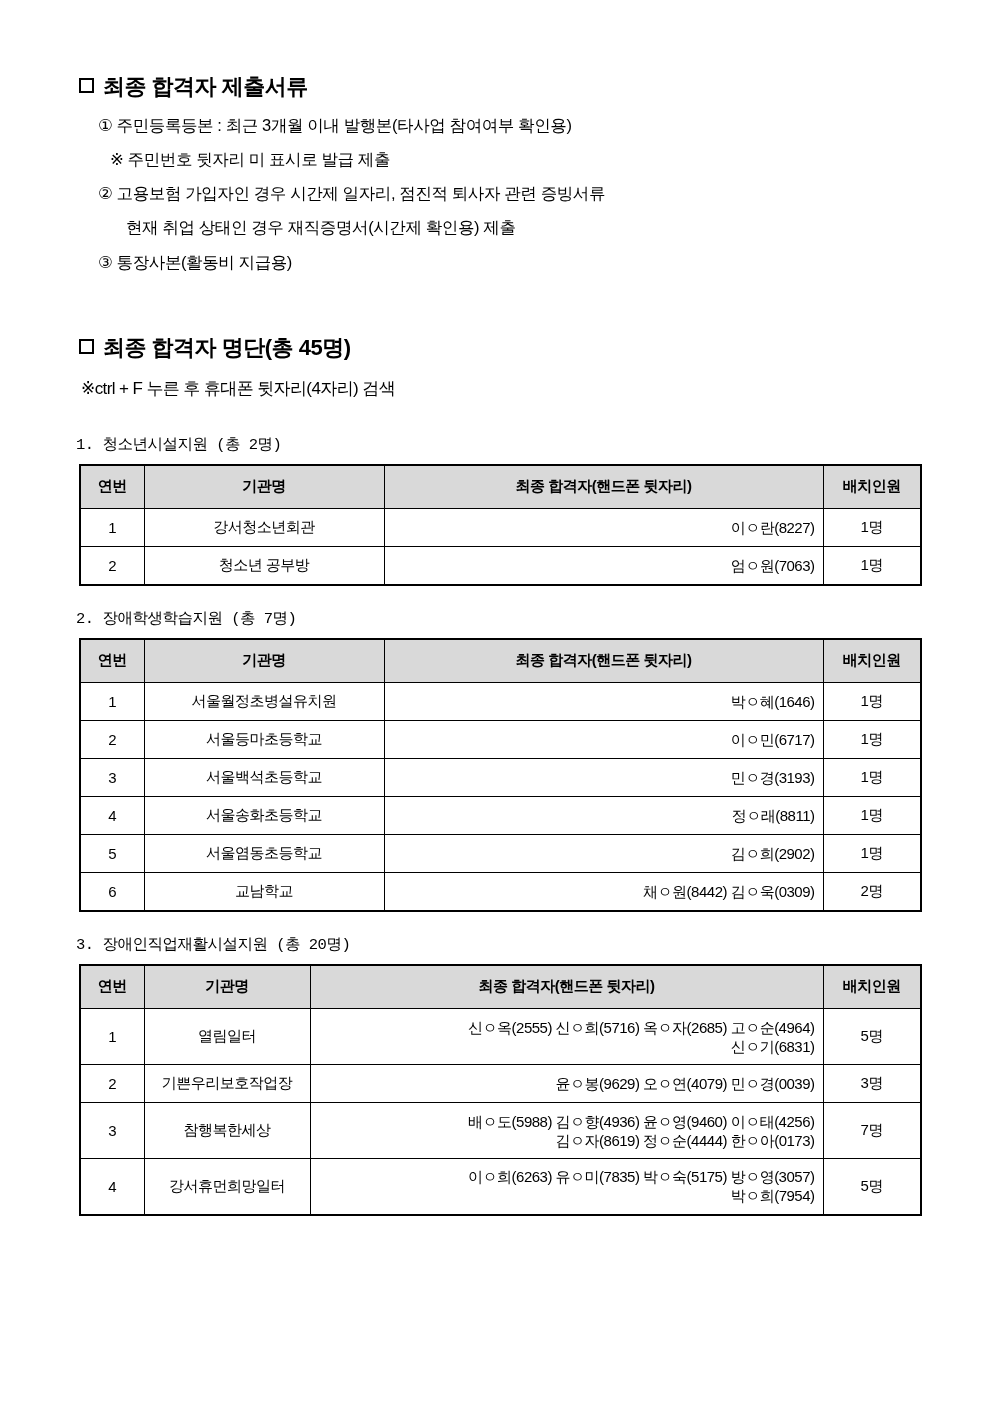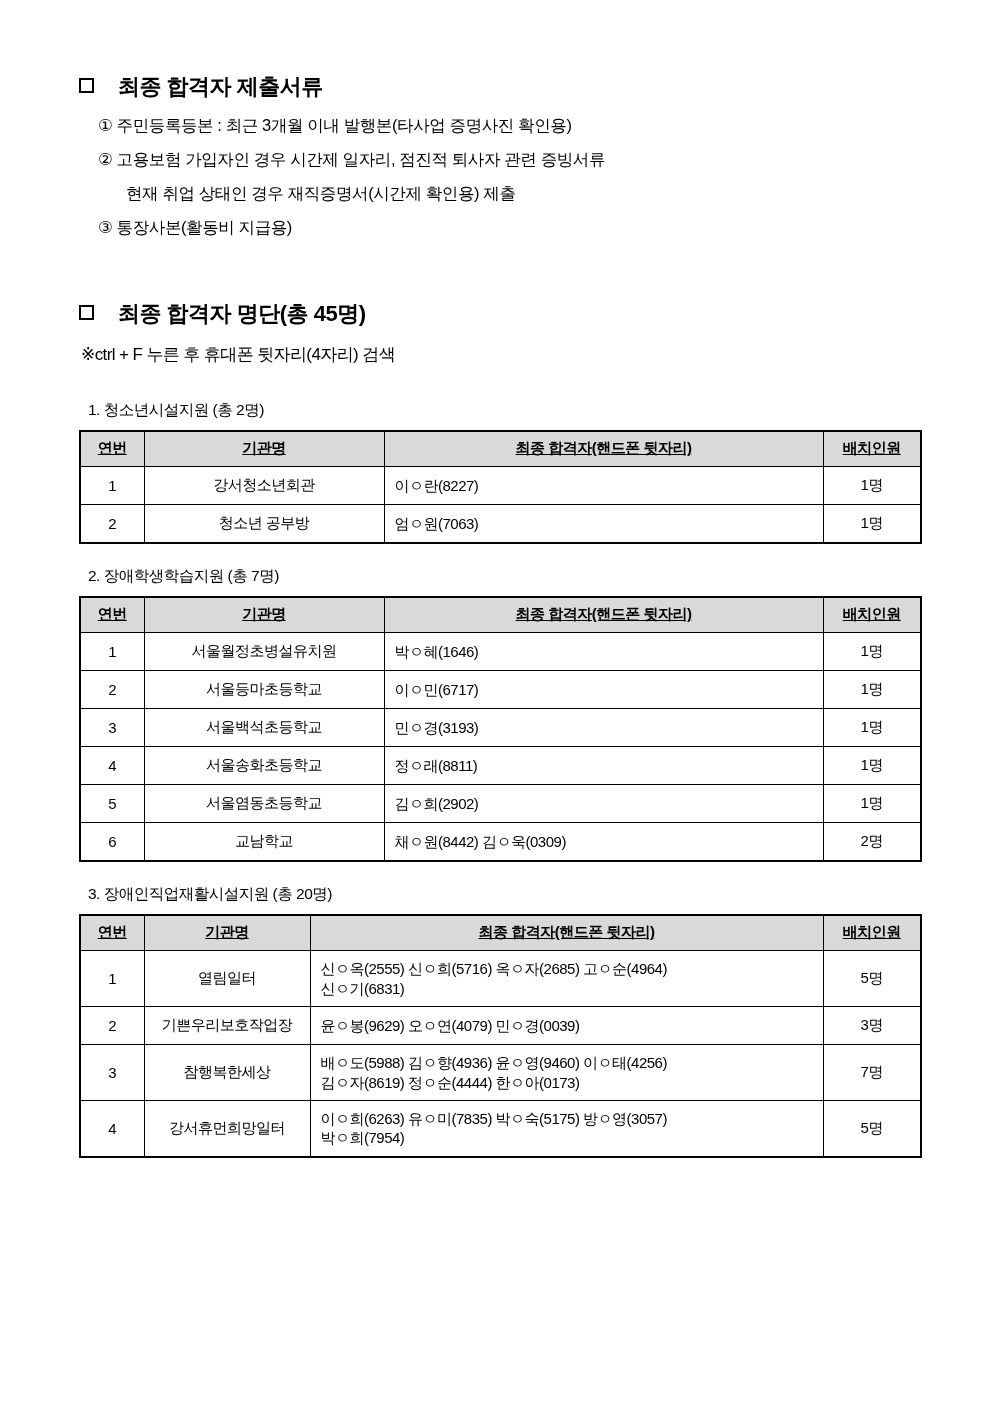--- a/index.html
+++ b/index.html
@@ -20,21 +20,21 @@
 
   .page {
     padding: 72px 70px 0 70px;
     width: 992px;
   }
 
   
   .section-heading {
     display: flex;
     align-items: baseline;
-    gap: 24px;
+    gap: 9px;
     font-size: 22px;
     font-weight: bold;
     letter-spacing: -0.5px;
     margin: 0 0 14px 9px;
   }
   .sq-mark {
     display: inline-block;
     width: 15px;
     height: 15px;
     border: 2px solid #000;
@@ -68,22 +68,23 @@
     font-size: 17px;
     letter-spacing: -0.6px;
     margin: 0 0 0 11px;
     white-space: nowrap;
   }
 
   
   .table-label {
     font-size: 15.5px;
     letter-spacing: -0.5px;
-    margin: 0 0 9px 18px;
+    margin: 0 0 9px 6px;
     white-space: nowrap;
+    font-family: Liberation Mono, monospace;
   }
 
   
   table.roster {
     border-collapse: collapse;
     width: 841px;
     margin: 0 0 0 9px;
     table-layout: fixed;
     font-size: 15px;
   }
@@ -91,31 +92,30 @@
   table.roster td {
     border: 1px solid #000000;
     padding: 0 8px;
     letter-spacing: -0.5px;
     vertical-align: middle;
   }
   table.roster thead th {
     background: #d9d9d9;
     font-weight: bold;
     text-align: center;
-    height: 36px;
+    height: 44px;
     font-size: 15px;
-    text-decoration: underline;
   }
   table.roster tbody td {
     height: 38px;
     text-align: center;
     background: #ffffff;
   }
   table.roster tbody td.names {
-    text-align: left;
+    text-align: right;
     padding-left: 10px;
     white-space: pre-line;
     line-height: 1.28;
   }
   table.roster tbody tr.tall td {
     height: 56px;
   }
   
   table.roster {
     border: 2px solid #000000;
@@ -141,21 +141,22 @@
 <body>
 
 <div class="page">
 
   <h1 class="section-heading">
     <span class="sq-mark"></span>
     <span>최종 합격자 제출서류</span>
   </h1>
 
   <ul class="doc-list">
-    <li>① 주민등록등본 : 최근 3개월 이내 발행본(타사업 증명사진 확인용)</li>
+    <li>① 주민등록등본 : 최근 3개월 이내 발행본(타사업 참여여부 확인용)</li>
+    <li class="indented-sub">※ 주민번호 뒷자리 미 표시로 발급 제출</li>
     <li>② 고용보험 가입자인 경우 시간제 일자리, 점진적 퇴사자 관련 증빙서류</li>
     <li class="cont-line">현재 취업 상태인 경우 재직증명서(시간제 확인용) 제출</li>
     <li>③ 통장사본(활동비 지급용)</li>
   </ul>
 
   <div class="gap-lg"></div>
 
   <h1 class="section-heading">
     <span class="sq-mark"></span>
     <span>최종 합격자 명단(총 45명)</span>

